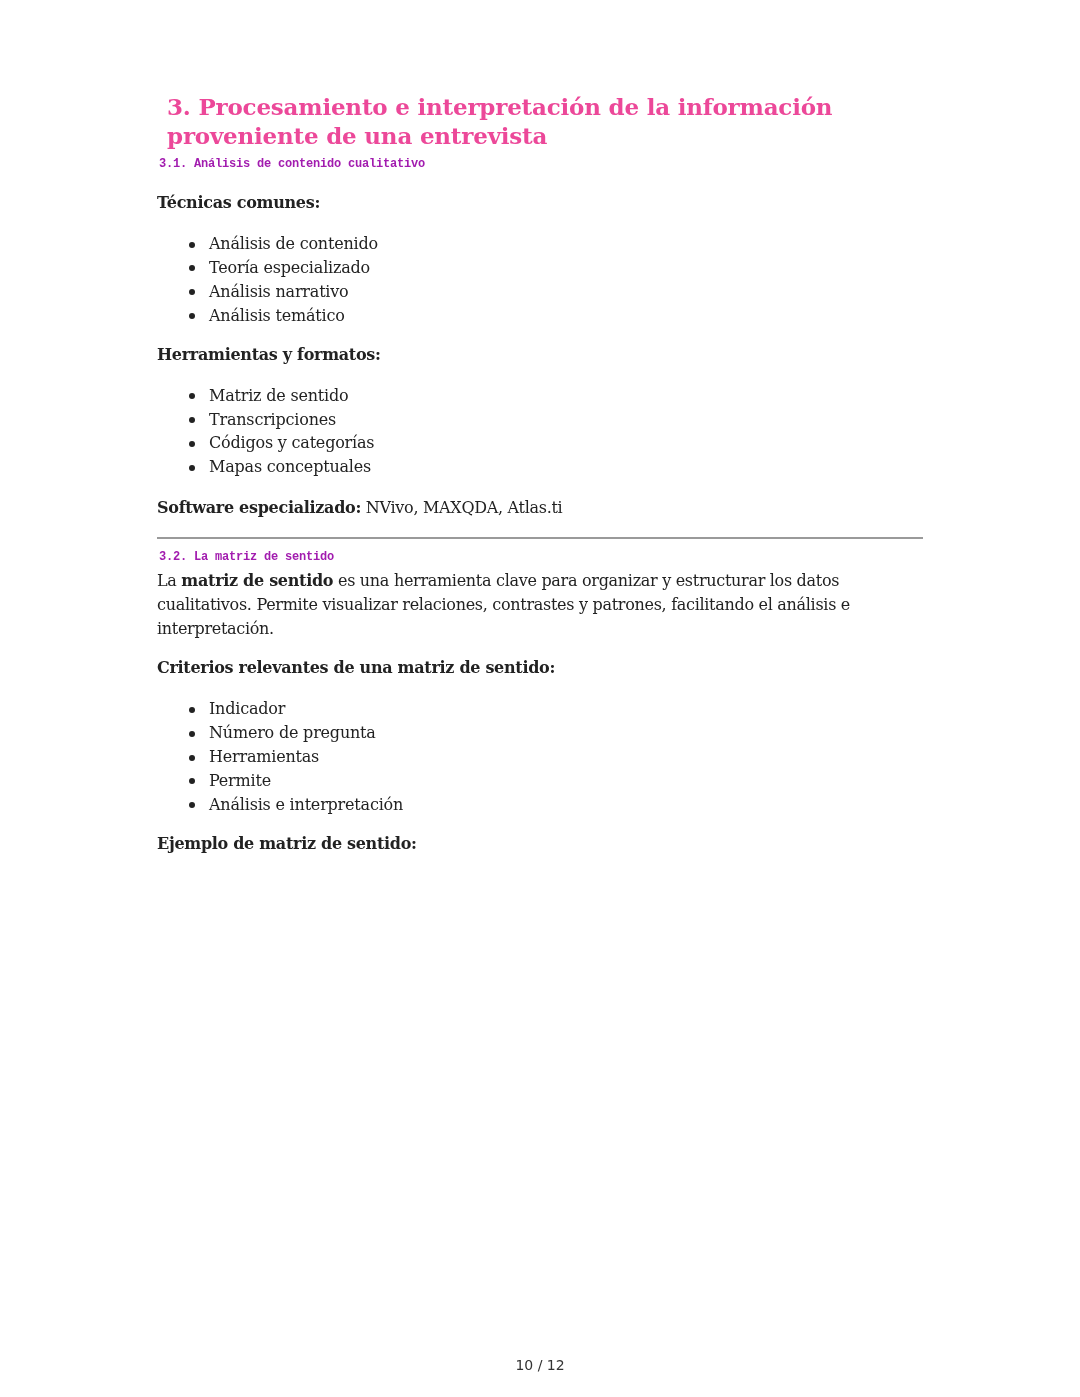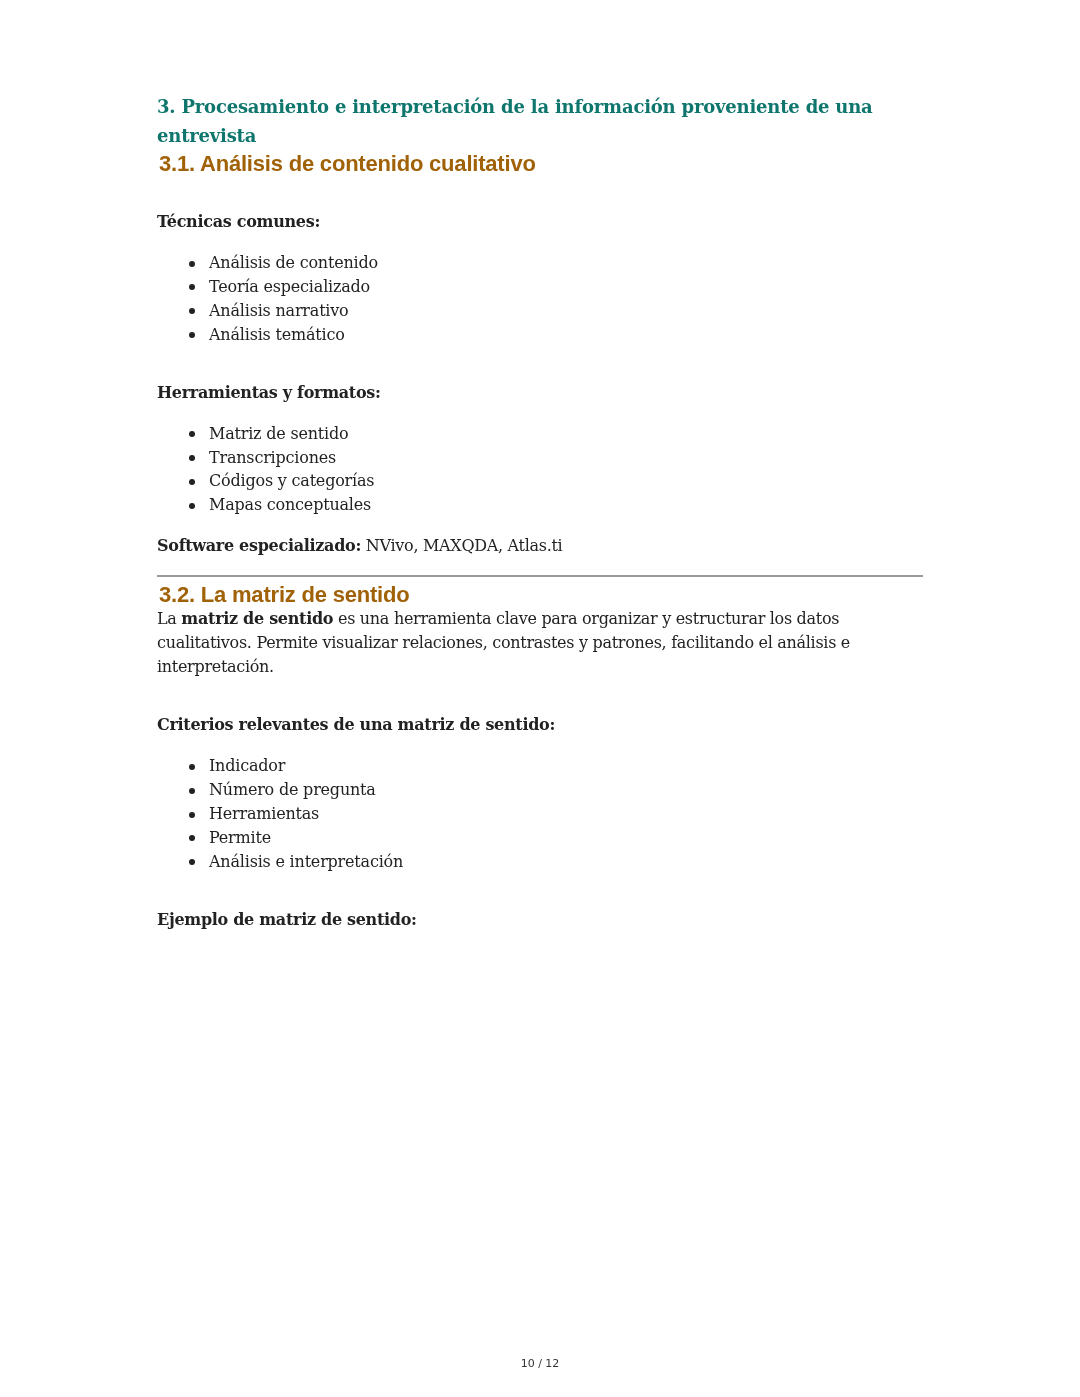--- a/index.html
+++ b/index.html
@@ -3,47 +3,47 @@
   <meta charset="utf-8">
   <style>
     html, body { margin: 0; padding: 0; background: #ffffff; }
     body {
       width: 1080px; height: 1397px; position: relative; overflow: hidden;
       font-family: "DejaVu Serif", serif; color: #222222;
     }
     .page { position: absolute; left: 157px; top: 92px; width: 766px; }
     .h1 {
       font-family: "DejaVu Serif", serif; font-weight: bold;
-      font-size: 18px; line-height: 29px; margin: 0 0 0 0; color: #0f766e;
+      font-size: 23px; line-height: 29px; margin: 0 0 0 10px; color: #ec4899;
       letter-spacing: -0.2px;
     }
     .h2 {
-      font-family: Liberation Sans, sans-serif; font-weight: bold;
-      font-size: 22px; line-height: 24px; margin: 2px 0 0 2px; color: #a16207;
+      font-family: Liberation Mono, monospace; font-weight: bold;
+      font-size: 12px; line-height: 24px; margin: 2px 0 0 2px; color: #a21caf;
       letter-spacing: -0.2px;
     }
     p {
       margin: 0; font-size: 16px; line-height: 24px; letter-spacing: -0.3px;
     }
-    .label { font-weight: bold; margin-top: 34px; }
+    .label { font-weight: bold; margin-top: 15px; }
     ul { margin: 17px 0 0 0; padding: 0 0 0 52px; list-style: none; }
     ul li {
       position: relative; font-size: 16px; line-height: 23.9px; letter-spacing: -0.2px;
     }
     ul li::before {
       content: ""; position: absolute; left: -20px; top: 9.5px;
       width: 6px; height: 6px; border-radius: 50%; background: #222;
     }
     .rule {
       height: 0; border-top: 2px solid #9a9a9a; margin: 17px 0 0 0; width: 766px;
     }
     .h2.sec2 { margin-top: 6px; }
     .footer {
       position: absolute; top: 1357px; left: 0; width: 1080px; text-align: center;
-      font-family: "DejaVu Sans", sans-serif; font-size: 11px; color: #333;
+      font-family: "DejaVu Sans", sans-serif; font-size: 14px; color: #333;
     }
   </style>
 </head>
 <body>
 
 <div class="page">
   <h1 class="h1">3. Procesamiento e interpretación de la información proveniente de una entrevista</h1>
   <h2 class="h2">3.1. Análisis de contenido cualitativo</h2>
 
 

